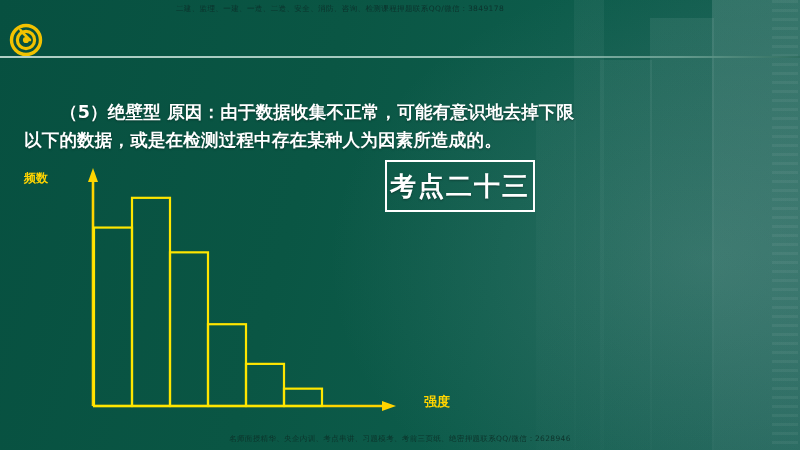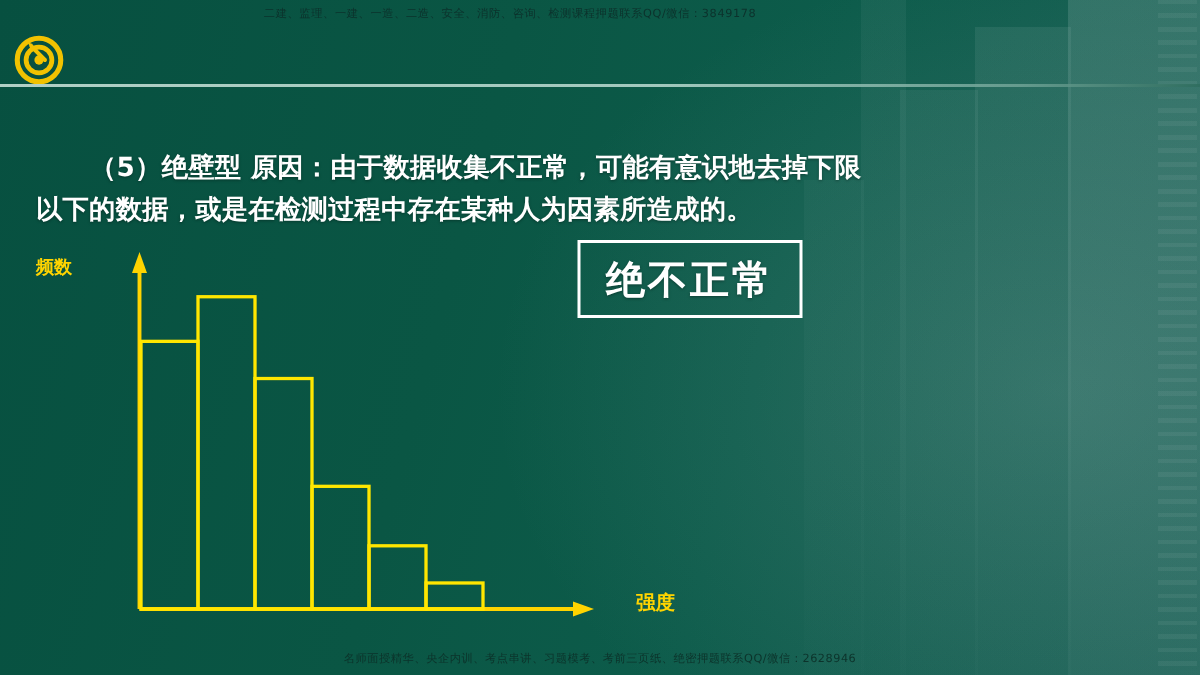--- a/index.html
+++ b/index.html
@@ -109,21 +109,21 @@
         <path d="M13 10 L22 19" stroke="#f2c200" stroke-width="2.6" stroke-linecap="round"></path>
         <path d="M10.4 7.2 L13.8 8.3 L12.8 11.8 Z" fill="#f2c200"></path>
       </svg>
     </div>
   </div>
   <div class="hrline"></div>
 
   <div class="para">（5）绝壁型 原因：由于数据收集不正常，可能有意识地去掉下限以下的数据，或是在检测过程中存在某种人为因素所造成的。</div>
 
   <div class="callout">
-    <span>绝不正常</span>
+    <span>考点二十三</span>
   </div>
 
   <div class="chart">
     <div class="ylab">频数</div>
     <div class="xlab">强度</div>
     <svg class="axes" width="470" height="270">
 
       <g>
         <line x1="93" y1="18" x2="93" y2="246" stroke="#ffd400" stroke-width="2.6"></line>
         <polygon points="93,8 88,22 98,22" fill="#ffd400"></polygon>

